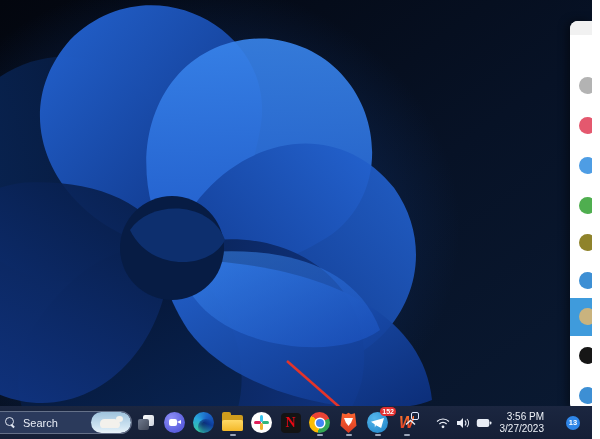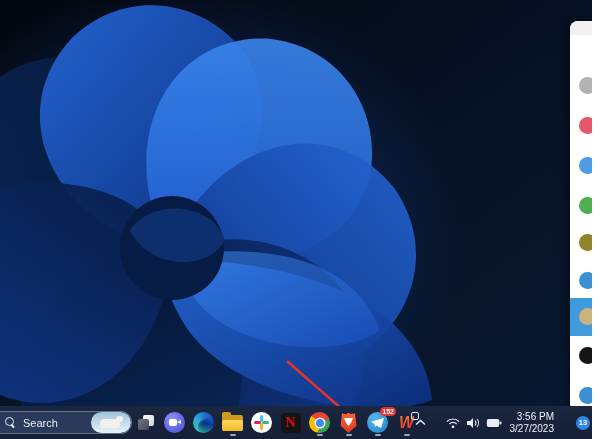--- a/index.html
+++ b/index.html
@@ -119,21 +119,21 @@
     color:transparent; }
   .badge-blue { position:absolute; top:0px; right:-2px; width:8px; height:8px; border-radius:2px;
     background:#3a7cf0; border:1px solid #dfe8ff; }
 
   
   .tray { position:absolute; right:0; top:0; height:33px; display:flex; align-items:center; }
   .chevron { width:22px; height:22px; display:flex; align-items:center; justify-content:center; margin-right:14px; }
   .tray-icons { display:flex; align-items:center; gap:6px; margin-right:8px; }
   .clock { text-align:right; color:#eef2f8; font-size:10px; line-height:12px; margin-right:22px; }
   .notif { width:14px; height:14px; border-radius:50%; background:#2f86e8; color:#fff; font-size:7.5px;
-    line-height:14px; text-align:center; margin-right:2px; font-weight:bold; }
+    line-height:14px; text-align:center; margin-right:12px; font-weight:bold; }
 </style>
 </head>
 <body>
 
 <div class="desktop">
 
   <svg class="wallpaper" width="600" height="439" viewBox="0 0 600 439">
     <defs>
       <linearGradient id="bg" x1="0" y1="0" x2="1" y2="1">
         <stop offset="0" stop-color="#03060e"></stop>

